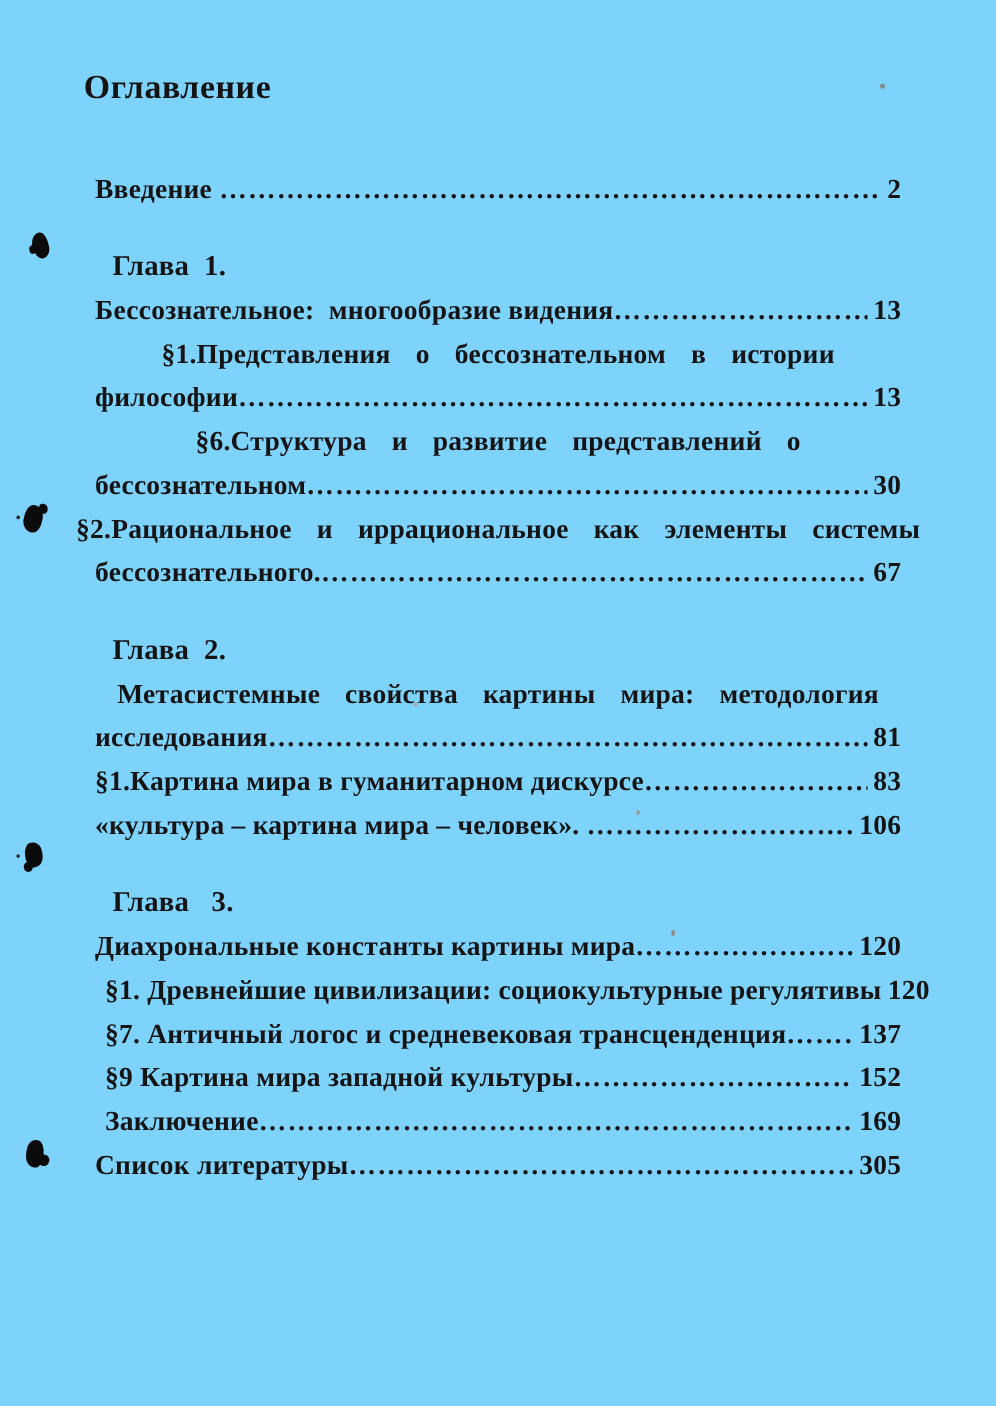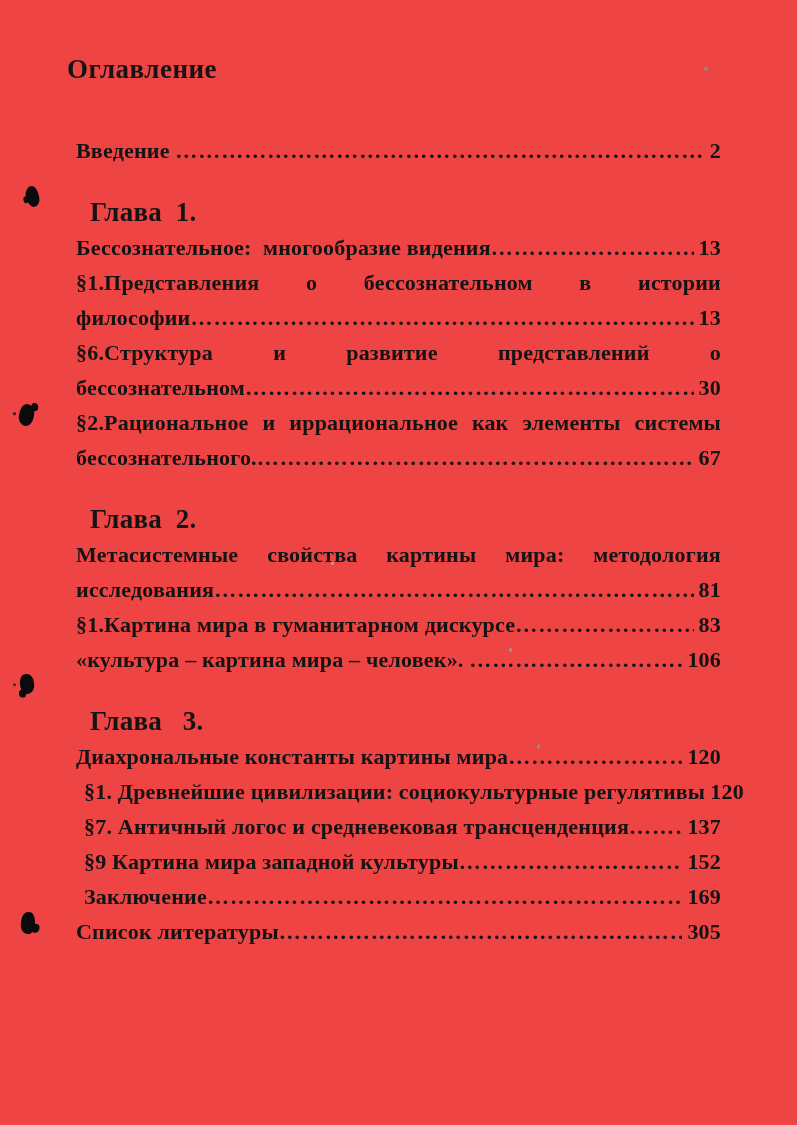--- a/index.html
+++ b/index.html
@@ -7,21 +7,21 @@
     width:797px; height:1125px;
     background:#ffffff;
     font-family:"Liberation Serif","DejaVu Serif",serif;
     font-weight:bold;
     color:#141414;
     overflow:hidden;
   }
   .page {
     position:relative;
     width:797px; height:1125px;
-    background:#ef4444;
+    background:#7dd3fc;
   }
   .content {
     position:absolute;
     left:76px; top:50px;
     width:645px;
   }
   .line {
     font-size:22px;
     line-height:35px;
     white-space:pre;
@@ -31,34 +31,35 @@
   .title {
     font-size:27px;
     line-height:38px;
     margin-left:-9px;
     letter-spacing:0.5px;
   }
   #toc { margin-top:45px;font-family:Liberation Serif, serif; }
   .chapter {
     margin-top:27px;
     padding-left:14px;
-    font-size:27px;
+    font-size:23px;
   }
   .entry { display:flex; }
   .entry .lbl { flex:0 0 auto; }
   .entry .dots {
     flex:1 1 auto;
     min-width:0;
     overflow:hidden;
     letter-spacing:1px;
   }
   .entry .num { flex:0 0 auto; padding-left:5px; }
   .spread {
     display:flex;
-    justify-content:space-between;
+    justify-content:center;
+    gap:20px;
   }
   .plain { }
   .indent { padding-left:8px; }
 
   
   .blot {
     position:absolute;
     background:#0b0b0b;
   }
   #blot1 {

